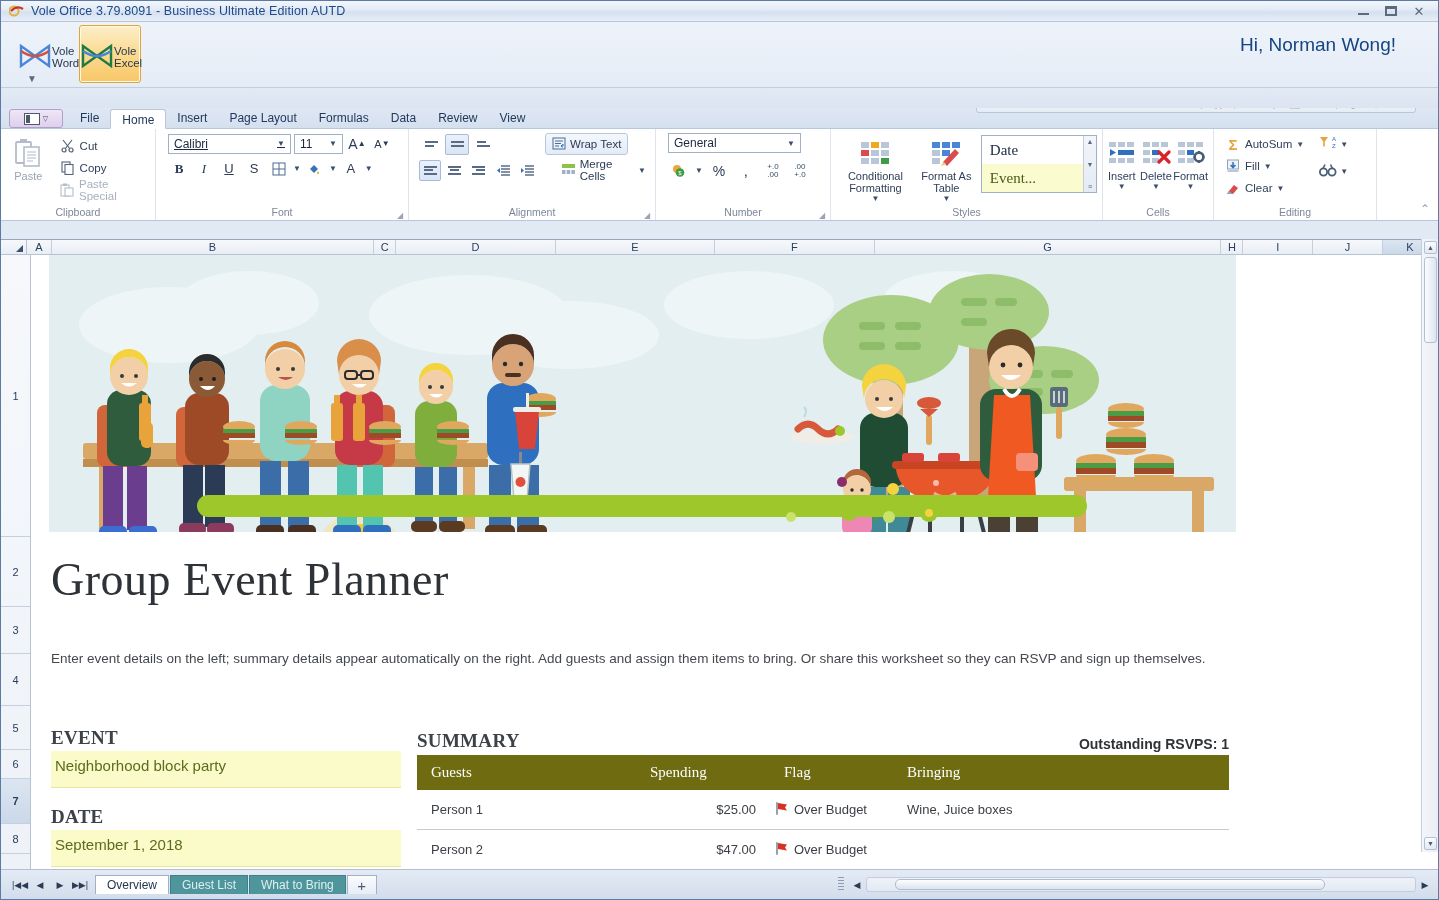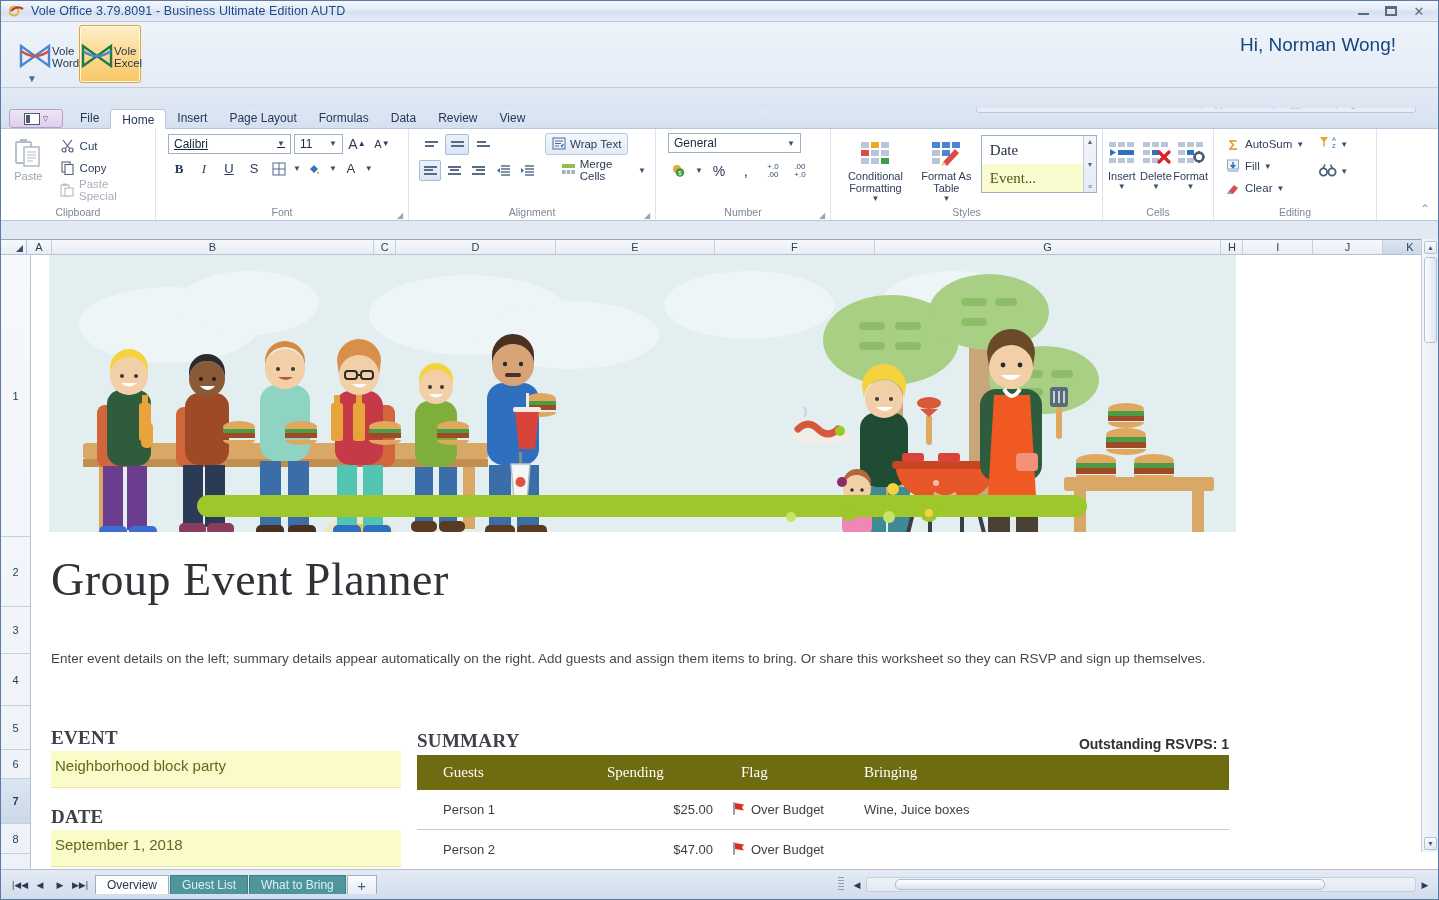--- a/index.html
+++ b/index.html
@@ -177,22 +177,22 @@
   .hl-cell { background:#fafbc8; color:#5d6b1e; font-size:15px; padding:6px 4px 8px 4px;
              border-bottom:1px solid #e6e79a; }
 
   .sumtbl { position:absolute; left:386px; top:463px; width:812px; }
   .sum-head-row { display:flex; justify-content:space-between; align-items:flex-end; padding-bottom:3px;}
   .rsvp { font-size:14px; font-weight:bold; color:#2f3337; }
   .tblhead { display:flex; background:#6e6b10; color:#fff; height:35px; align-items:center;
              font-family:"Liberation Serif", serif; font-size:15px; }
   .tr { display:flex; height:40px; align-items:center; border-bottom:1px solid #c9c9c9;
         font-size:13px; color:#3c4046; }
-  .c-guest { width:190px; padding-left:26px; }
-  .c-spend { width:120px; text-align:right; padding-right:14px; }
+  .c-guest { width:190px; padding-left:14px; }
+  .c-spend { width:120px; text-align:right; padding-right:14px;margin-left:43px; }
   .c-flagh { width:125px; padding-left:14px; }
   .c-flag  { width:125px; padding-left:4px; display:flex; align-items:center; gap:6px; }
   .c-bring { flex:1; padding-left:12px; }
 
   
   .vscroll { position:absolute; right:0; top:238px; width:17px; bottom:47px;
              background:linear-gradient(90deg,#f3f6fa,#e9eef5); border-left:1px solid #c3cddd; }
   .vthumb { position:absolute; left:2px; top:2px; width:13px; height:86px; border-radius:3px;
             background:linear-gradient(90deg,#fbfcfe,#dde5f0); border:1px solid #b3c0d3; }
   .sbbtn { position:absolute; left:2px; width:13px; height:13px; display:flex;

